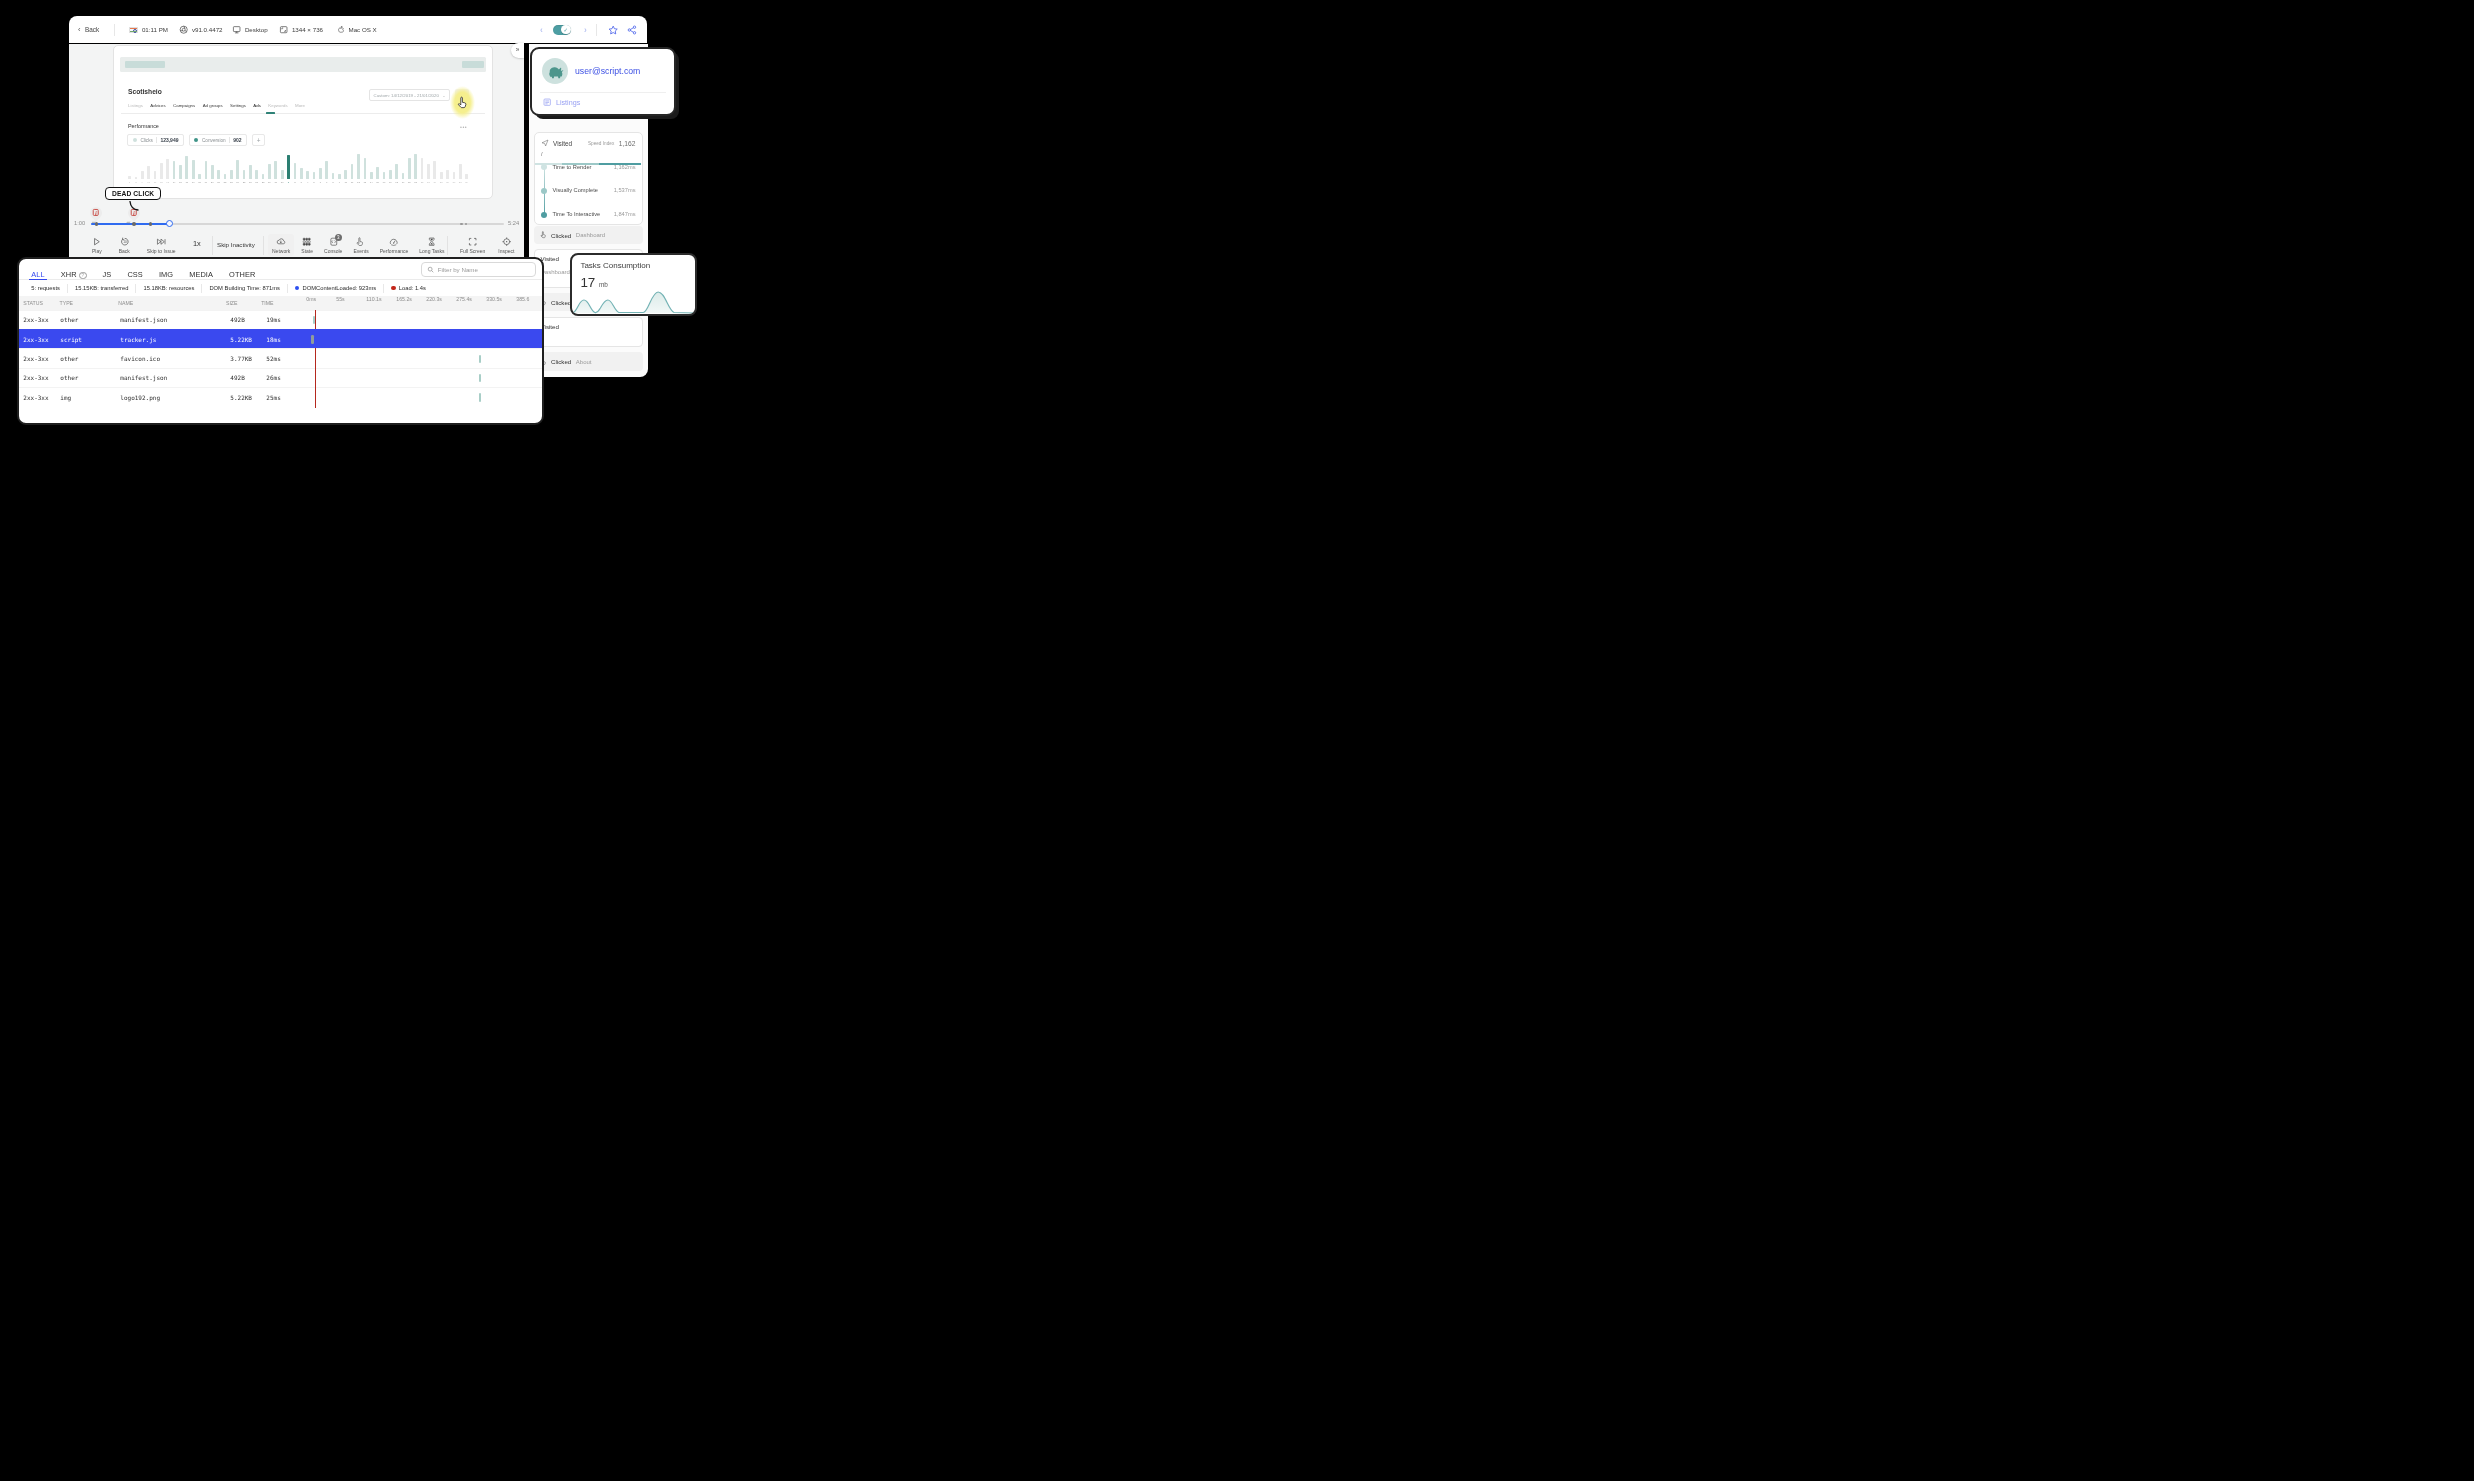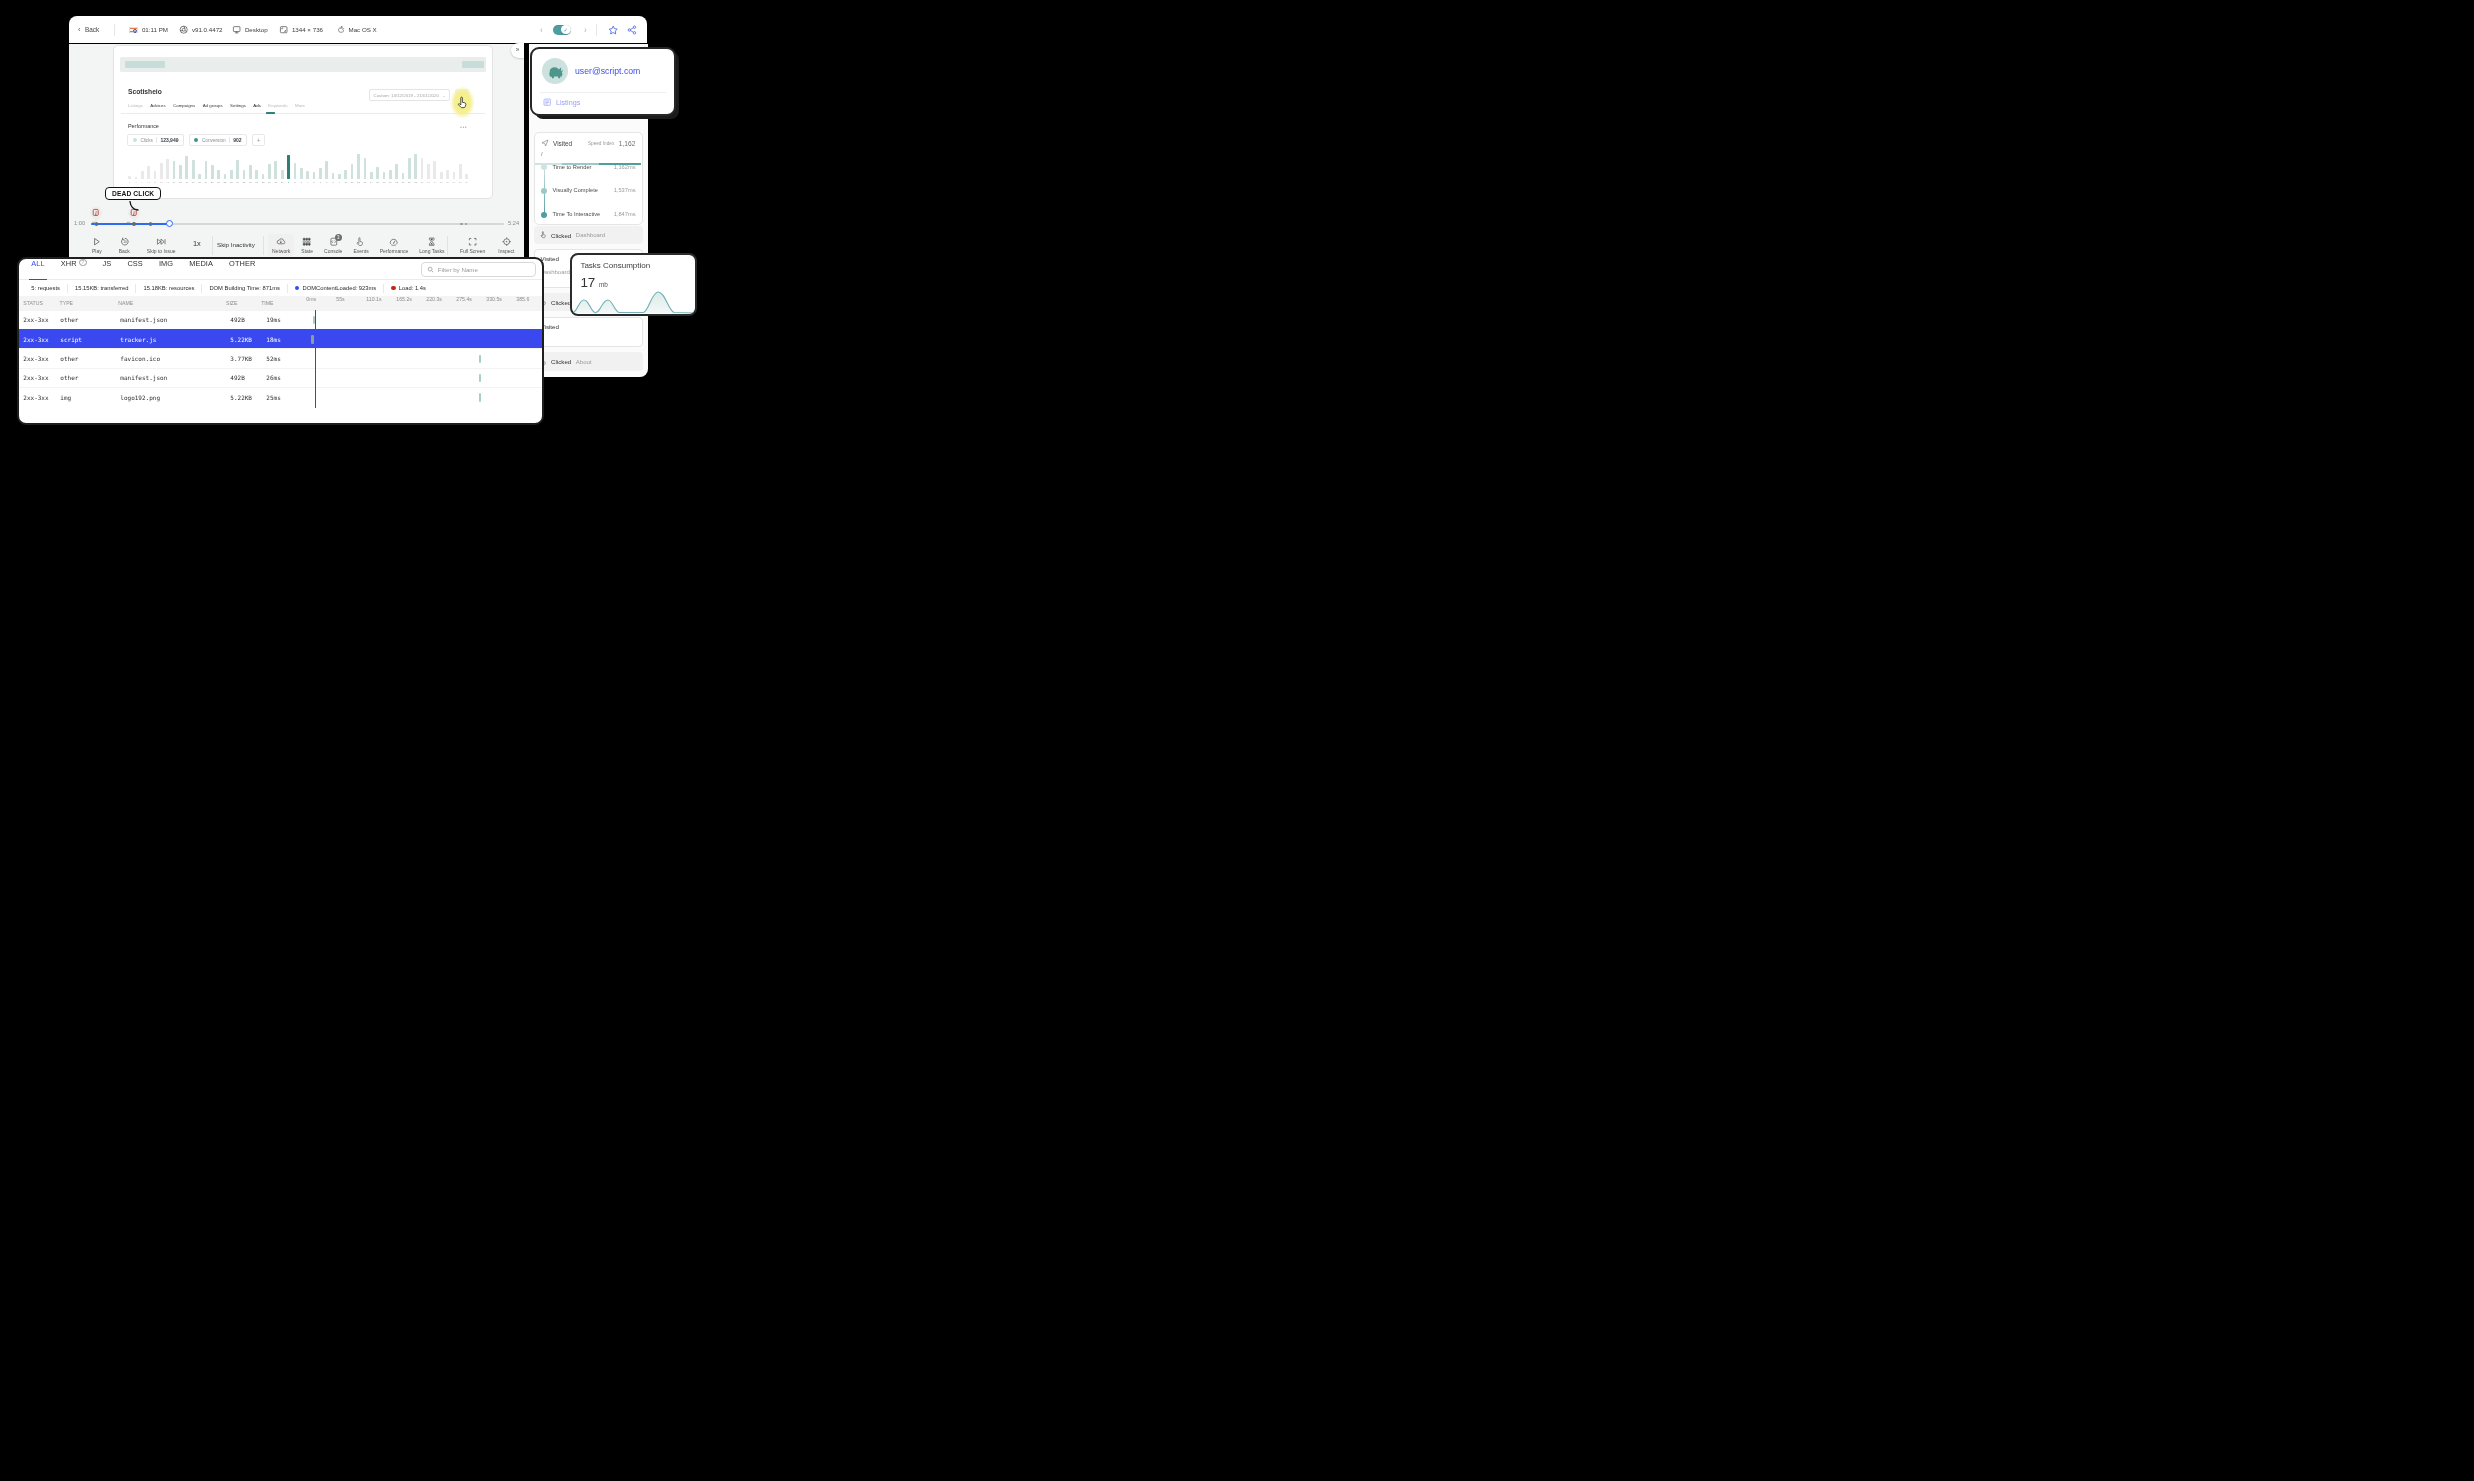--- a/index.html
+++ b/index.html
@@ -81,21 +81,21 @@
   .speed { position:absolute; left:124px; top:6px; font-size:7.4px; color:#333; cursor:pointer; }
   .ctl-div { position:absolute; top:3px; width:0.5px; height:19px; background:#e2e2e2; }
   .skip-inact { position:absolute; left:148px; top:8px; font-size:6.2px; color:#333; cursor:pointer; }
   .panels { position:absolute; left:199px; top:1px; display:flex; gap:3px; }
   .ctl-right { position:absolute; left:387px; top:1px; display:flex; gap:5px; }
   .badge { position:absolute; top:-3px; right:-4px; width:7.4px; height:7.4px; border-radius:50%; background:#6d6d6d; color:#fff; font-size:4.5px; text-align:center; line-height:7.4px; }
 
   
   .net-panel { position:absolute; left:17.3px; top:257px; width:527px; height:168px; background:#fff; border:2px solid #1f1f1f; border-radius:9px; z-index:10; overflow:hidden; }
   .net-tabs-row { position:relative; height:21px; display:flex; align-items:center; padding-left:12px; gap:16px; border-bottom:1px solid #ebebeb; }
-  .ntab { font-size:7.4px; color:#2e2e2e; letter-spacing:0.1px; cursor:pointer; display:flex; align-items:flex-start; gap:2.5px; height:100%; position:relative; }
+  .ntab { font-size:7.4px; color:#2e2e2e; letter-spacing:0.1px; cursor:pointer; display:flex; align-items:flex-end; gap:2.5px; height:100%; position:relative; }
   .ntab.active { color:#3347ee; }
   .ntab.active::after { content:""; position:absolute; left:-2px; right:-2px; bottom:-1px; height:1.5px; background:#3347ee; }
   .qmark { width:7.4px; height:7.4px; border:0.6px solid #9a9a9a; border-radius:50%; color:#9a9a9a; font-size:4.5px; display:flex; align-items:center; justify-content:center; }
   .net-filter { position:absolute; right:6px; top:3px; width:115px; height:15px; border:0.7px solid #d9d9d9; border-radius:4px; display:flex; align-items:center; padding:0 4.5px; gap:3.5px; }
   .net-filter input { border:none; outline:none; flex:1; font-size:6.2px; color:#444; font-family:"Liberation Sans",sans-serif; background:transparent; }
   .net-filter input::placeholder { color:#9a9a9a; }
   .net-summary { height:16.3px; display:flex; align-items:center; padding-left:5px; }
   .sum-item { font-size:5.8px; color:#2b2b2b; padding:0 7px; border-left:0.5px solid #e8e8e8; display:flex; align-items:center; gap:3px; height:9px; }
   .sum-item:first-child { border-left:none; }
   .sum-dot { width:4.5px; height:4.5px; border-radius:50%; display:inline-block; }

